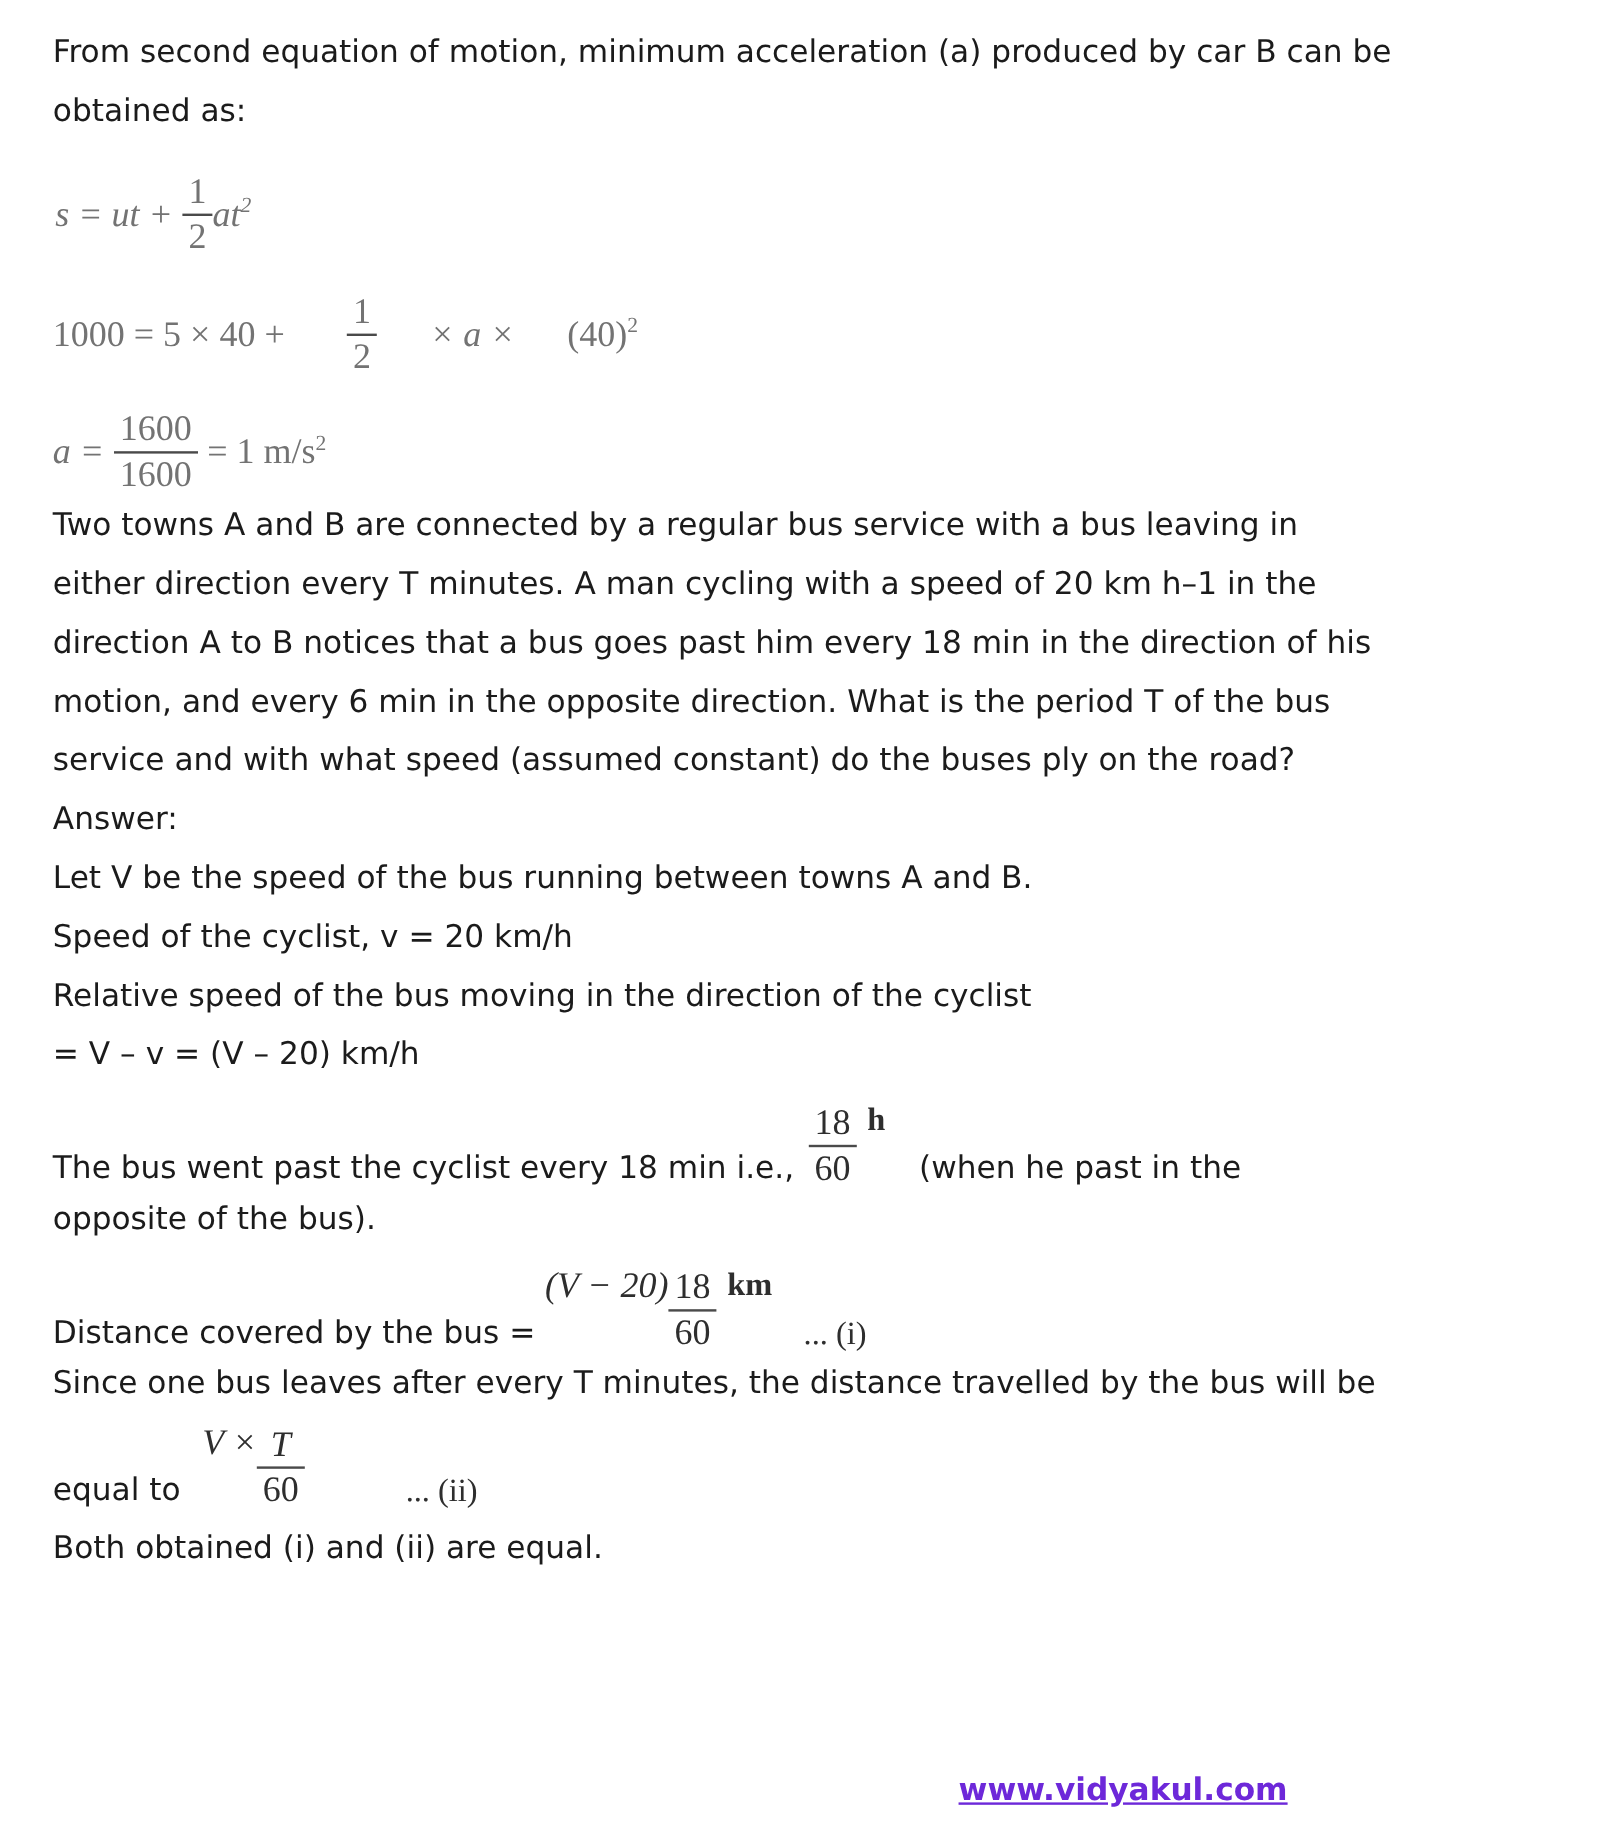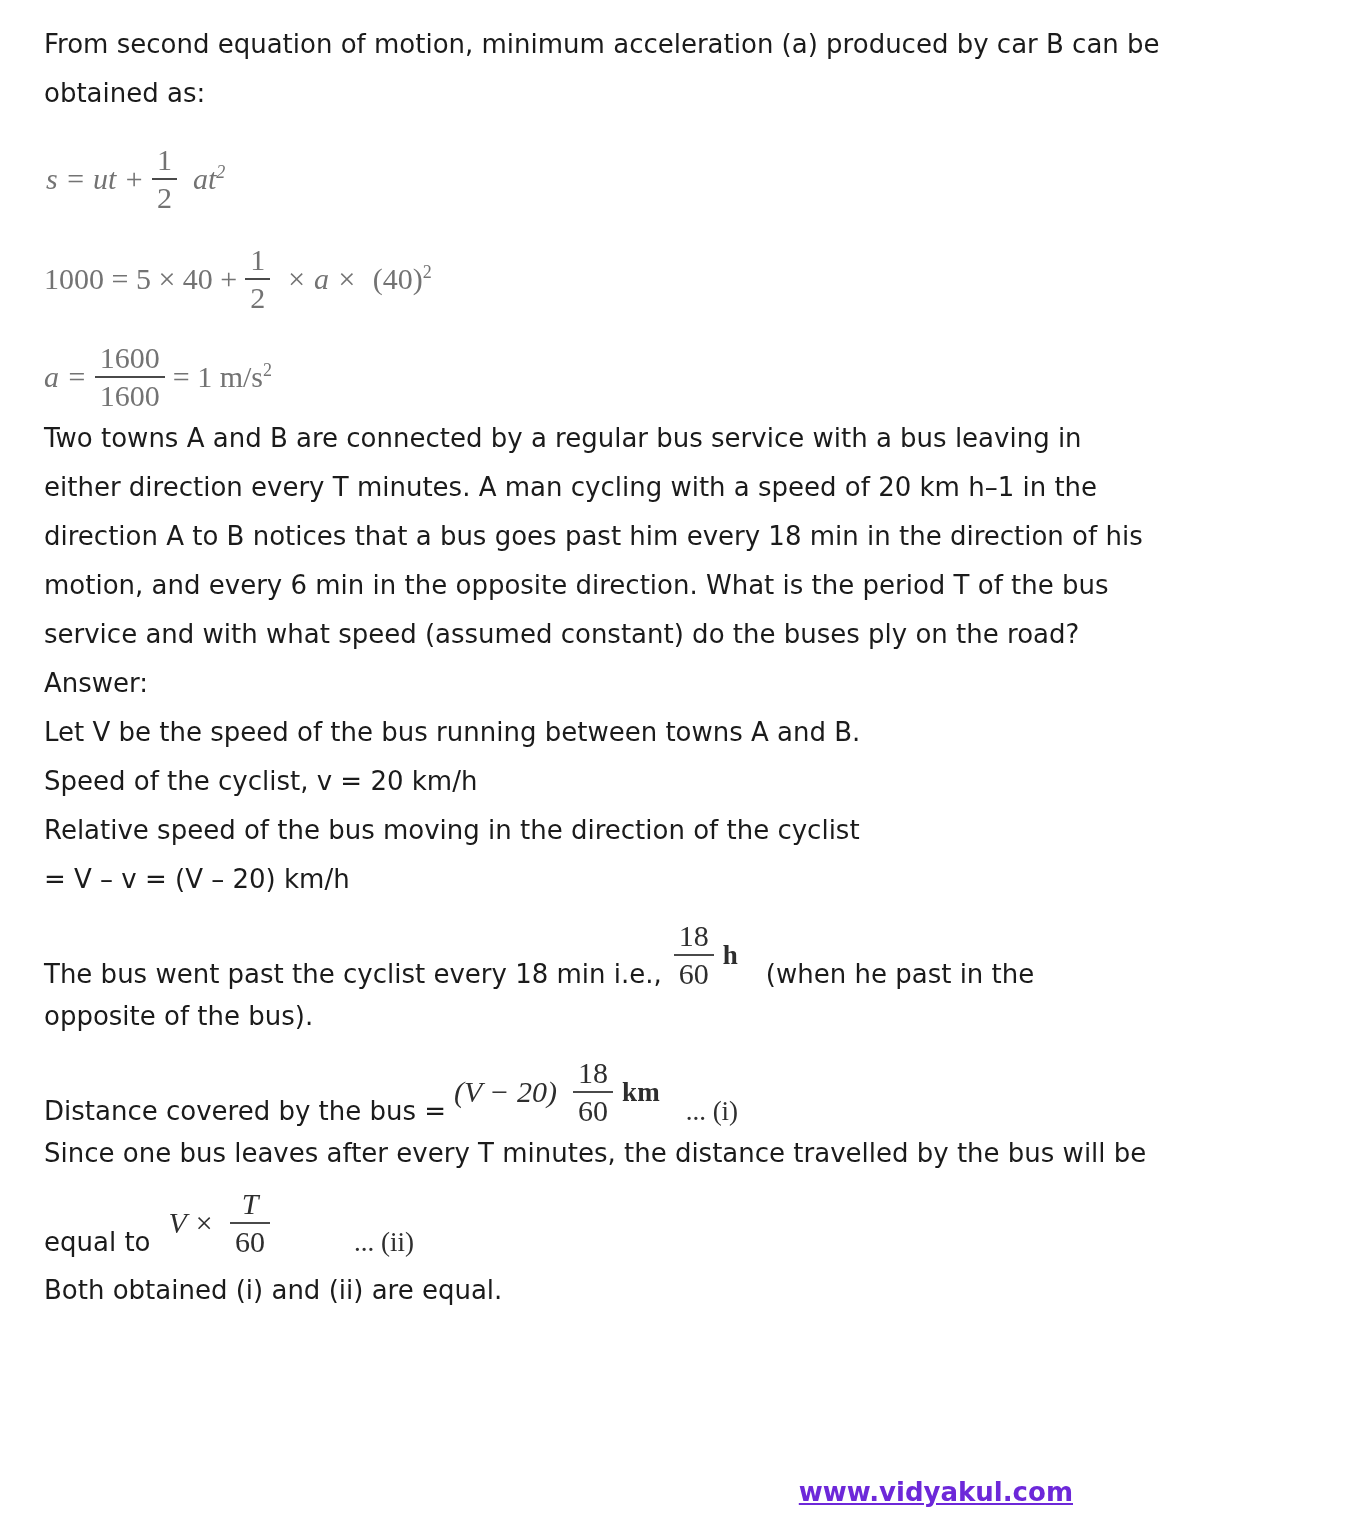--- a/index.html
+++ b/index.html
@@ -14,37 +14,37 @@
   .eqblock{
     font-family:"Liberation Serif","DejaVu Serif",serif;
     color:#737373;font-size:30px;
     display:flex;align-items:center;
   }
   .frac{display:inline-flex;flex-direction:column;text-align:center;}
   .fnum{display:block;font-size:30px;line-height:36px;padding:0 5px;border-bottom:2px solid #4a4a4a;}
   .fden{display:block;font-size:30px;line-height:36px;padding:0 5px;}
   .it{font-style:italic;}
   .sp{font-size:18px;vertical-align:super;line-height:0;}
-  .gapL{margin-left:8px;} .gapS{margin-left:16px;}
+  .gapL{margin-left:8px;} .gapS{margin-left:0;}
   
   .eqline{display:flex;align-items:flex-end;}
   .eqline .txt{font-size:26px;line-height:36px;white-space:nowrap;}
   .ieq{
-    display:inline-flex;align-items:center;
+    display:inline-flex;
     font-family:"Liberation Serif","DejaVu Serif",serif;
     color:#2e2e2e;font-size:30px;
   }
   .unit{font-weight:600;font-size:27px;margin-left:9px;font-style:normal;}
   .ref{
     font-family:"Liberation Serif","DejaVu Serif",serif;
     color:#2e2e2e;font-size:27px;line-height:36px;white-space:nowrap;
   }
   
   .m-eq1{margin:24px 0 0 2px;}
-  .m-eq2{margin-top:26px;}
+  .m-eq2{margin-top:26px;gap:44px;}
   .m-eq3{margin-top:24px;}
   .m-question{margin-top:56px;}
   .m-busline{margin-top:14px;}
   .m-distline{margin-top:14px;}
   .m-equalline{margin-top:8px;}
   .m-both{margin-top:6px;}
   .footer{position:absolute;right:112px;bottom:16px;}
   .footer a{
     color:#6d28d9;font-weight:bold;font-size:26px;
     text-decoration:underline;white-space:nowrap;

